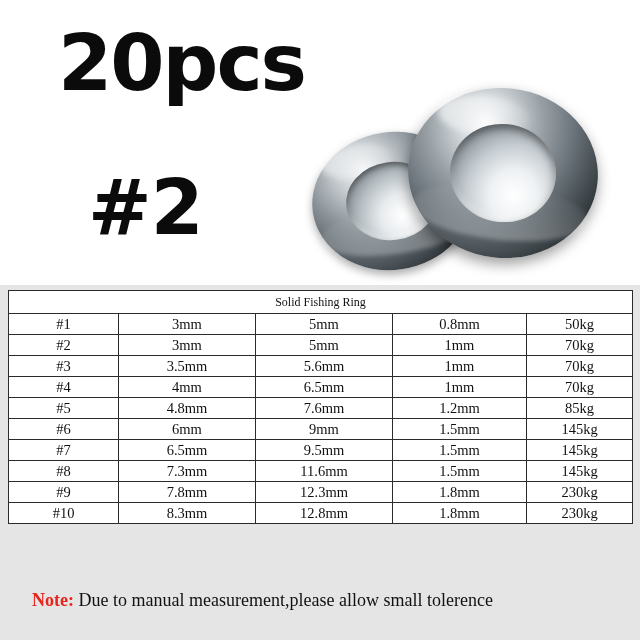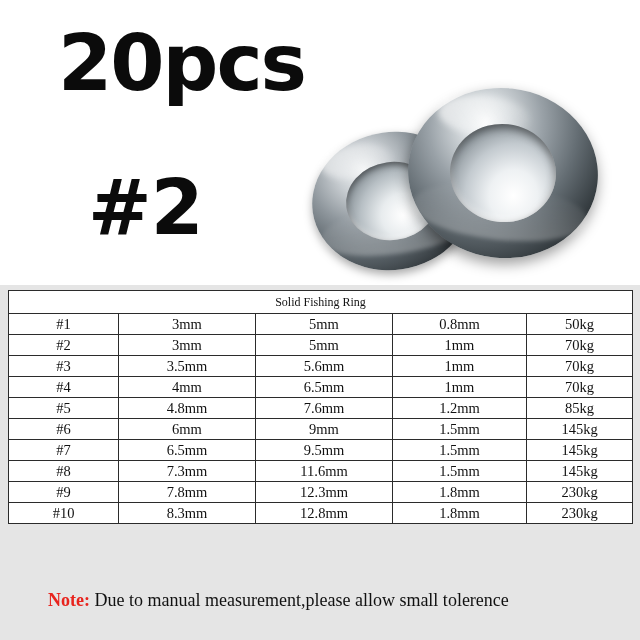--- a/index.html
+++ b/index.html
@@ -187,25 +187,24 @@
   col.c-outter { width: 137px; }
   col.c-thick { width: 134px; }
   col.c-test { width: 106px; }
 
   
   .note {
     position: absolute;
     left: 0;
     top: 590px;
     width: 525px;
-    text-align: left;
+    text-align: center;
     font-family: "Liberation Serif", serif;
     font-size: 18px;
     color: #111111;
-    padding-left: 48px;
   }
   .note-label {
     color: #e8241e;
     font-weight: bold;
   }
 </style>
 </head>
 <body>
 
 <div class="page">

